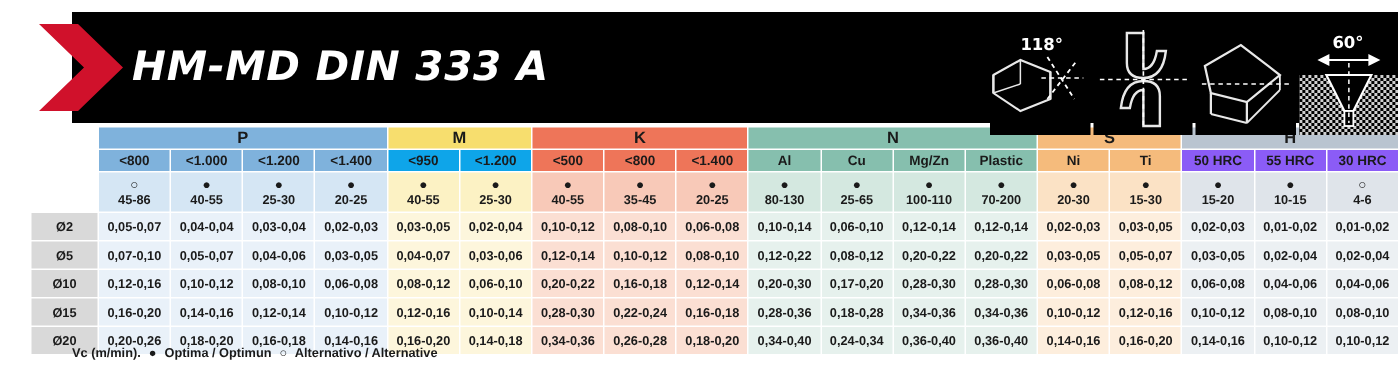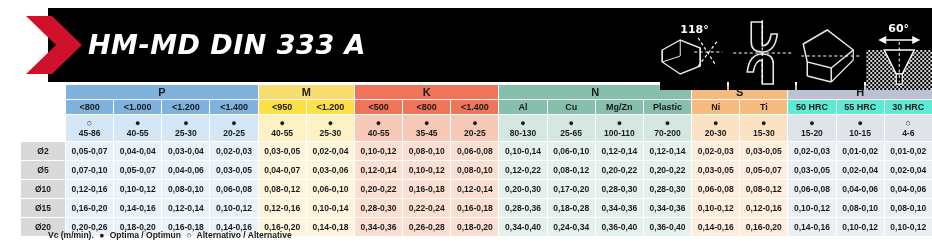--- a/index.html
+++ b/index.html
@@ -83,41 +83,41 @@
   .corner-blank { background: #ffffff; }
   .lbl-col { background: #d9d9d9; font-size: 12px; font-weight: bold; text-align: center; }
 
   
   .g-P  { background: #7fb2dc; }
   .s-P  { background: #7fb2dc; }
   .v-P  { background: #d5e6f4; }
   .d-P  { background: #e9f1f9; }
 
   .g-M  { background: #f7de6e; }
-  .s-M  { background: #fde047; margin-top: 16px; }
+  .s-M  { background: #0ea5e9; margin-top: 16px; }
   .v-M  { background: #fcf2c4; }
   .d-M  { background: #fdf6dc; }
 
   .g-K  { background: #ee7559; }
   .s-K  { background: #ee7559; }
   .v-K  { background: #f8c9b8; }
   .d-K  { background: #fbdfd3; }
 
   .g-N  { background: #86bfae; }
   .s-N  { background: #86bfae; }
   .v-N  { background: #d4e8e0; }
   .d-N  { background: #e6f1ed; }
 
   .g-S  { background: #f5bb7c; }
   .s-S  { background: #f5bb7c; }
   .v-S  { background: #fbe2c5; }
   .d-S  { background: #fdeedd; }
 
   .g-H  { background: #b9c4d0; }
-  .s-H  { background: #5eead4; }
+  .s-H  { background: #8b5cf6; }
   .v-H  { background: #dfe4ea; }
   .d-H  { background: #ecf0f3; }
 
   .vc-cell .mark { display:block; font-size: 9px; line-height: 10px; }
   .vc-cell .rng  { display:block; font-size: 8.5px; line-height: 11px; }
 
   
   .legend {
     position: absolute; left: 48px; top: 230px;
     font-size: 8.5px;

